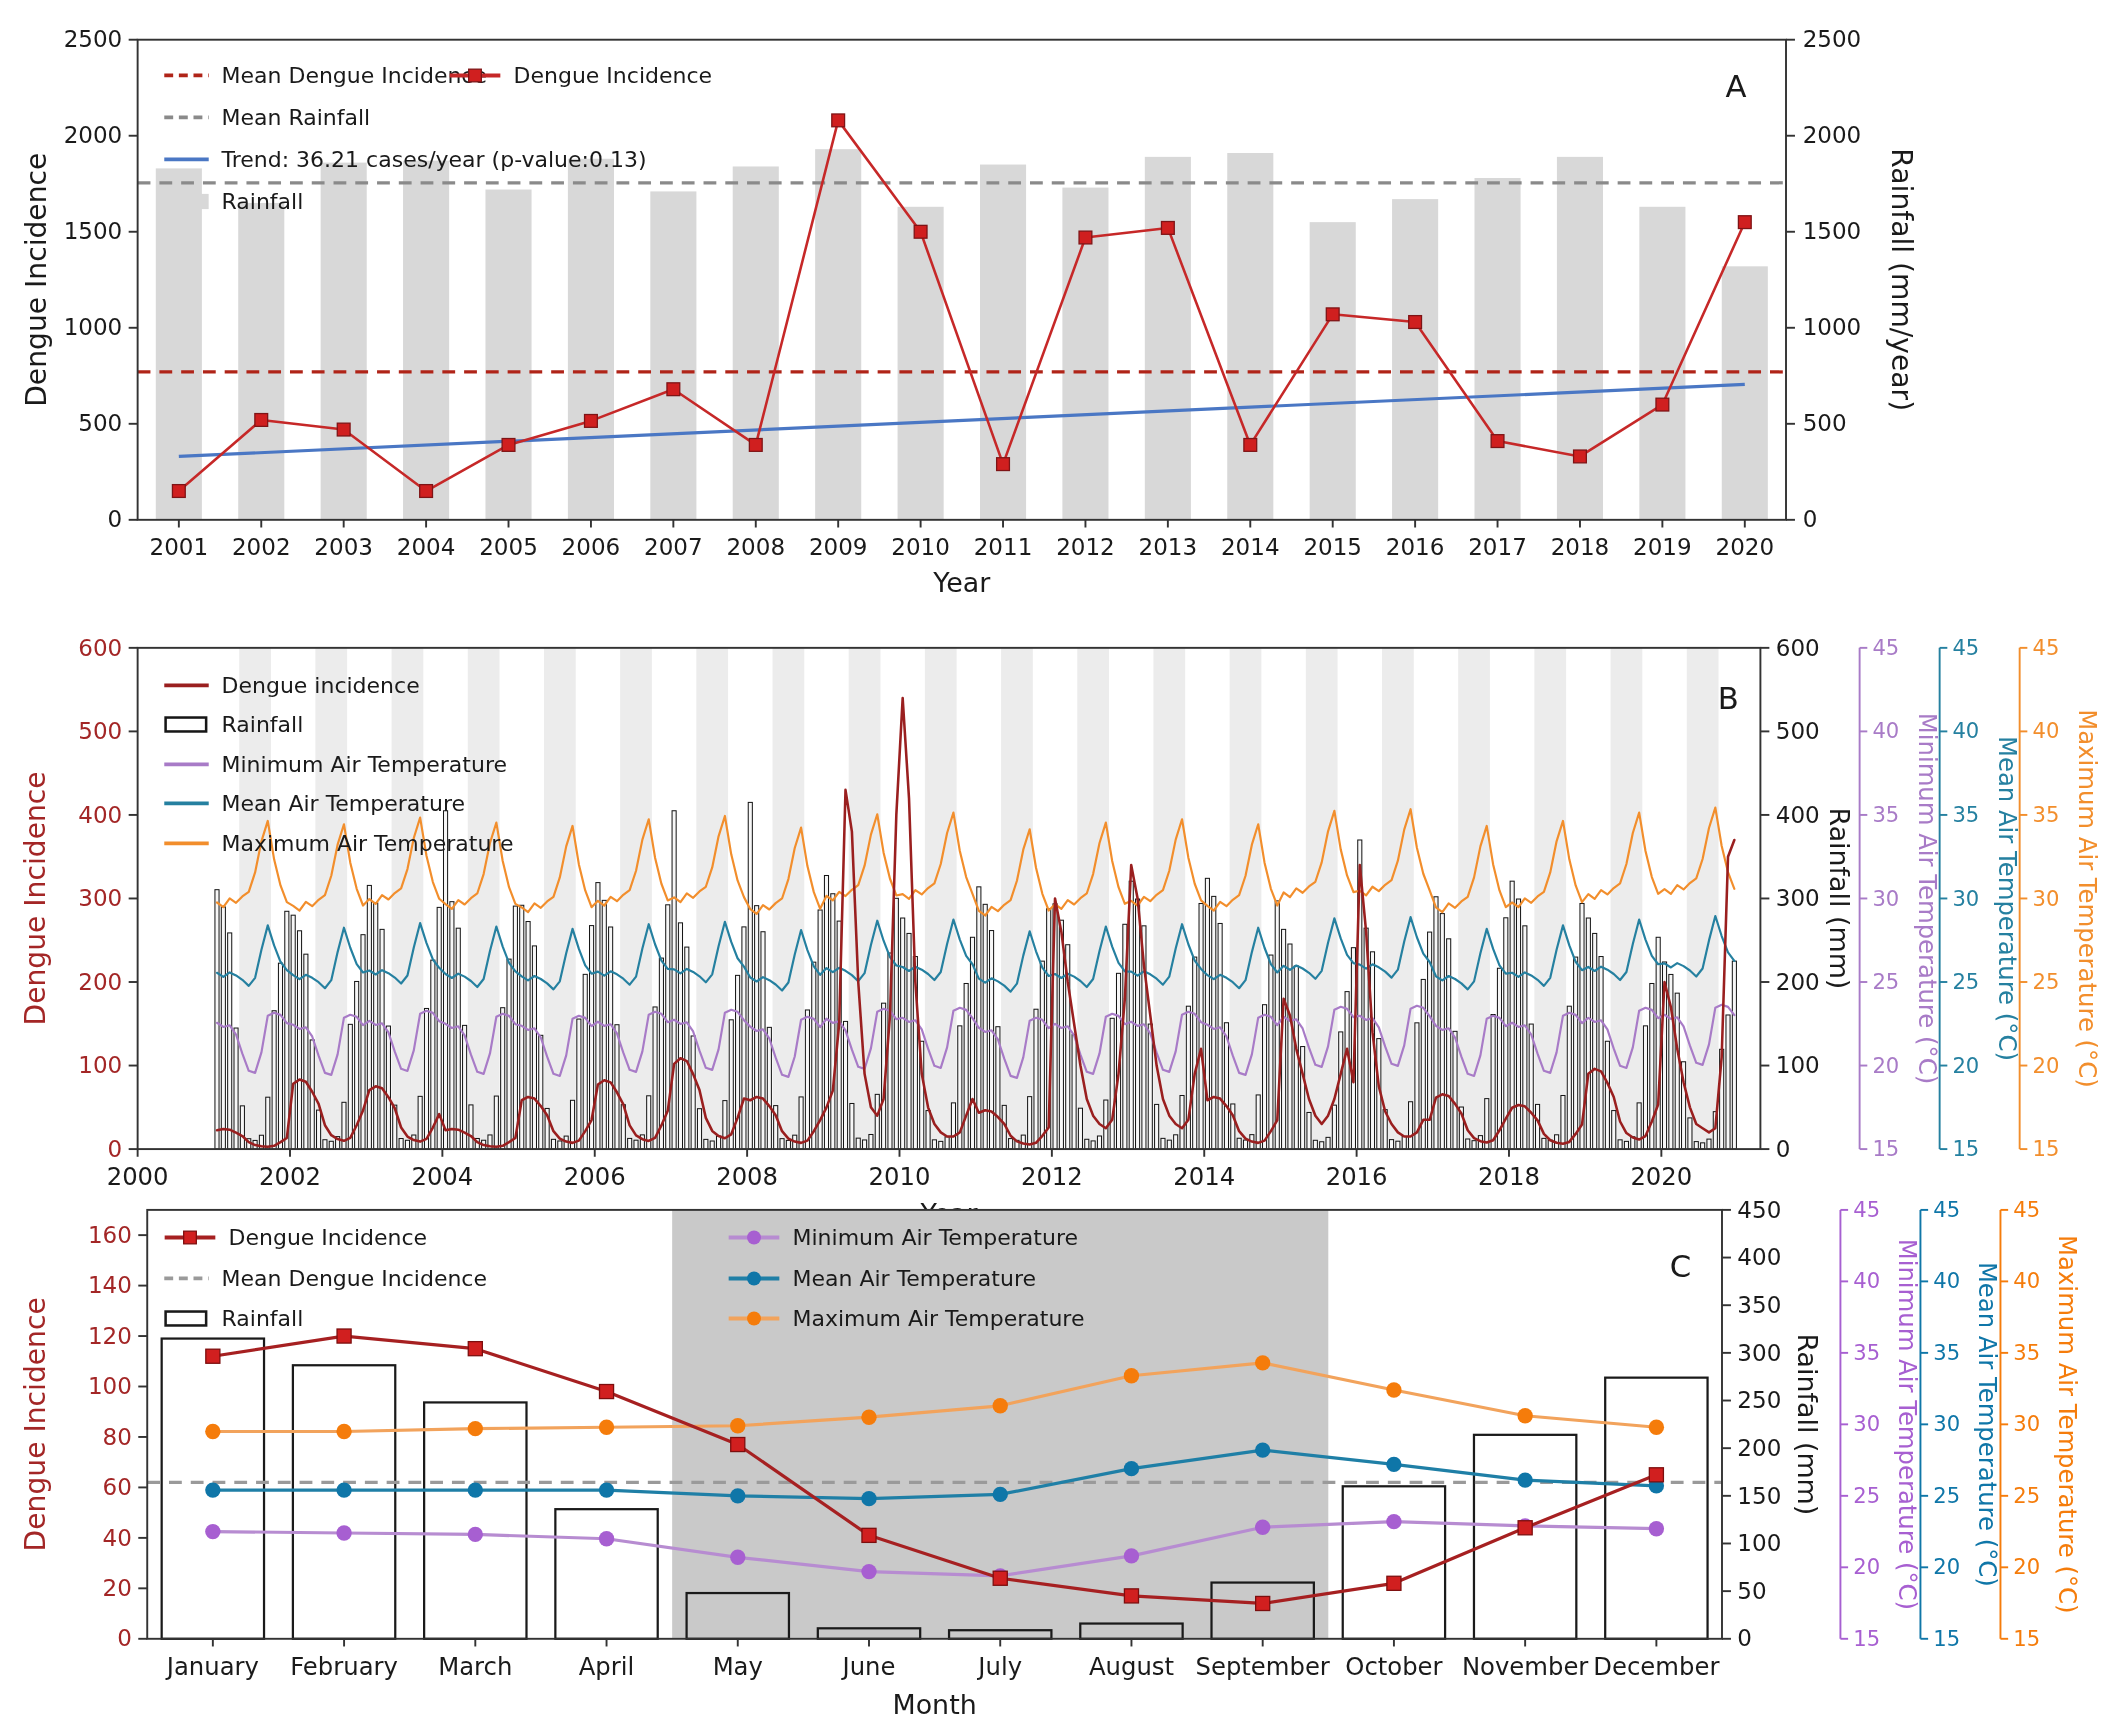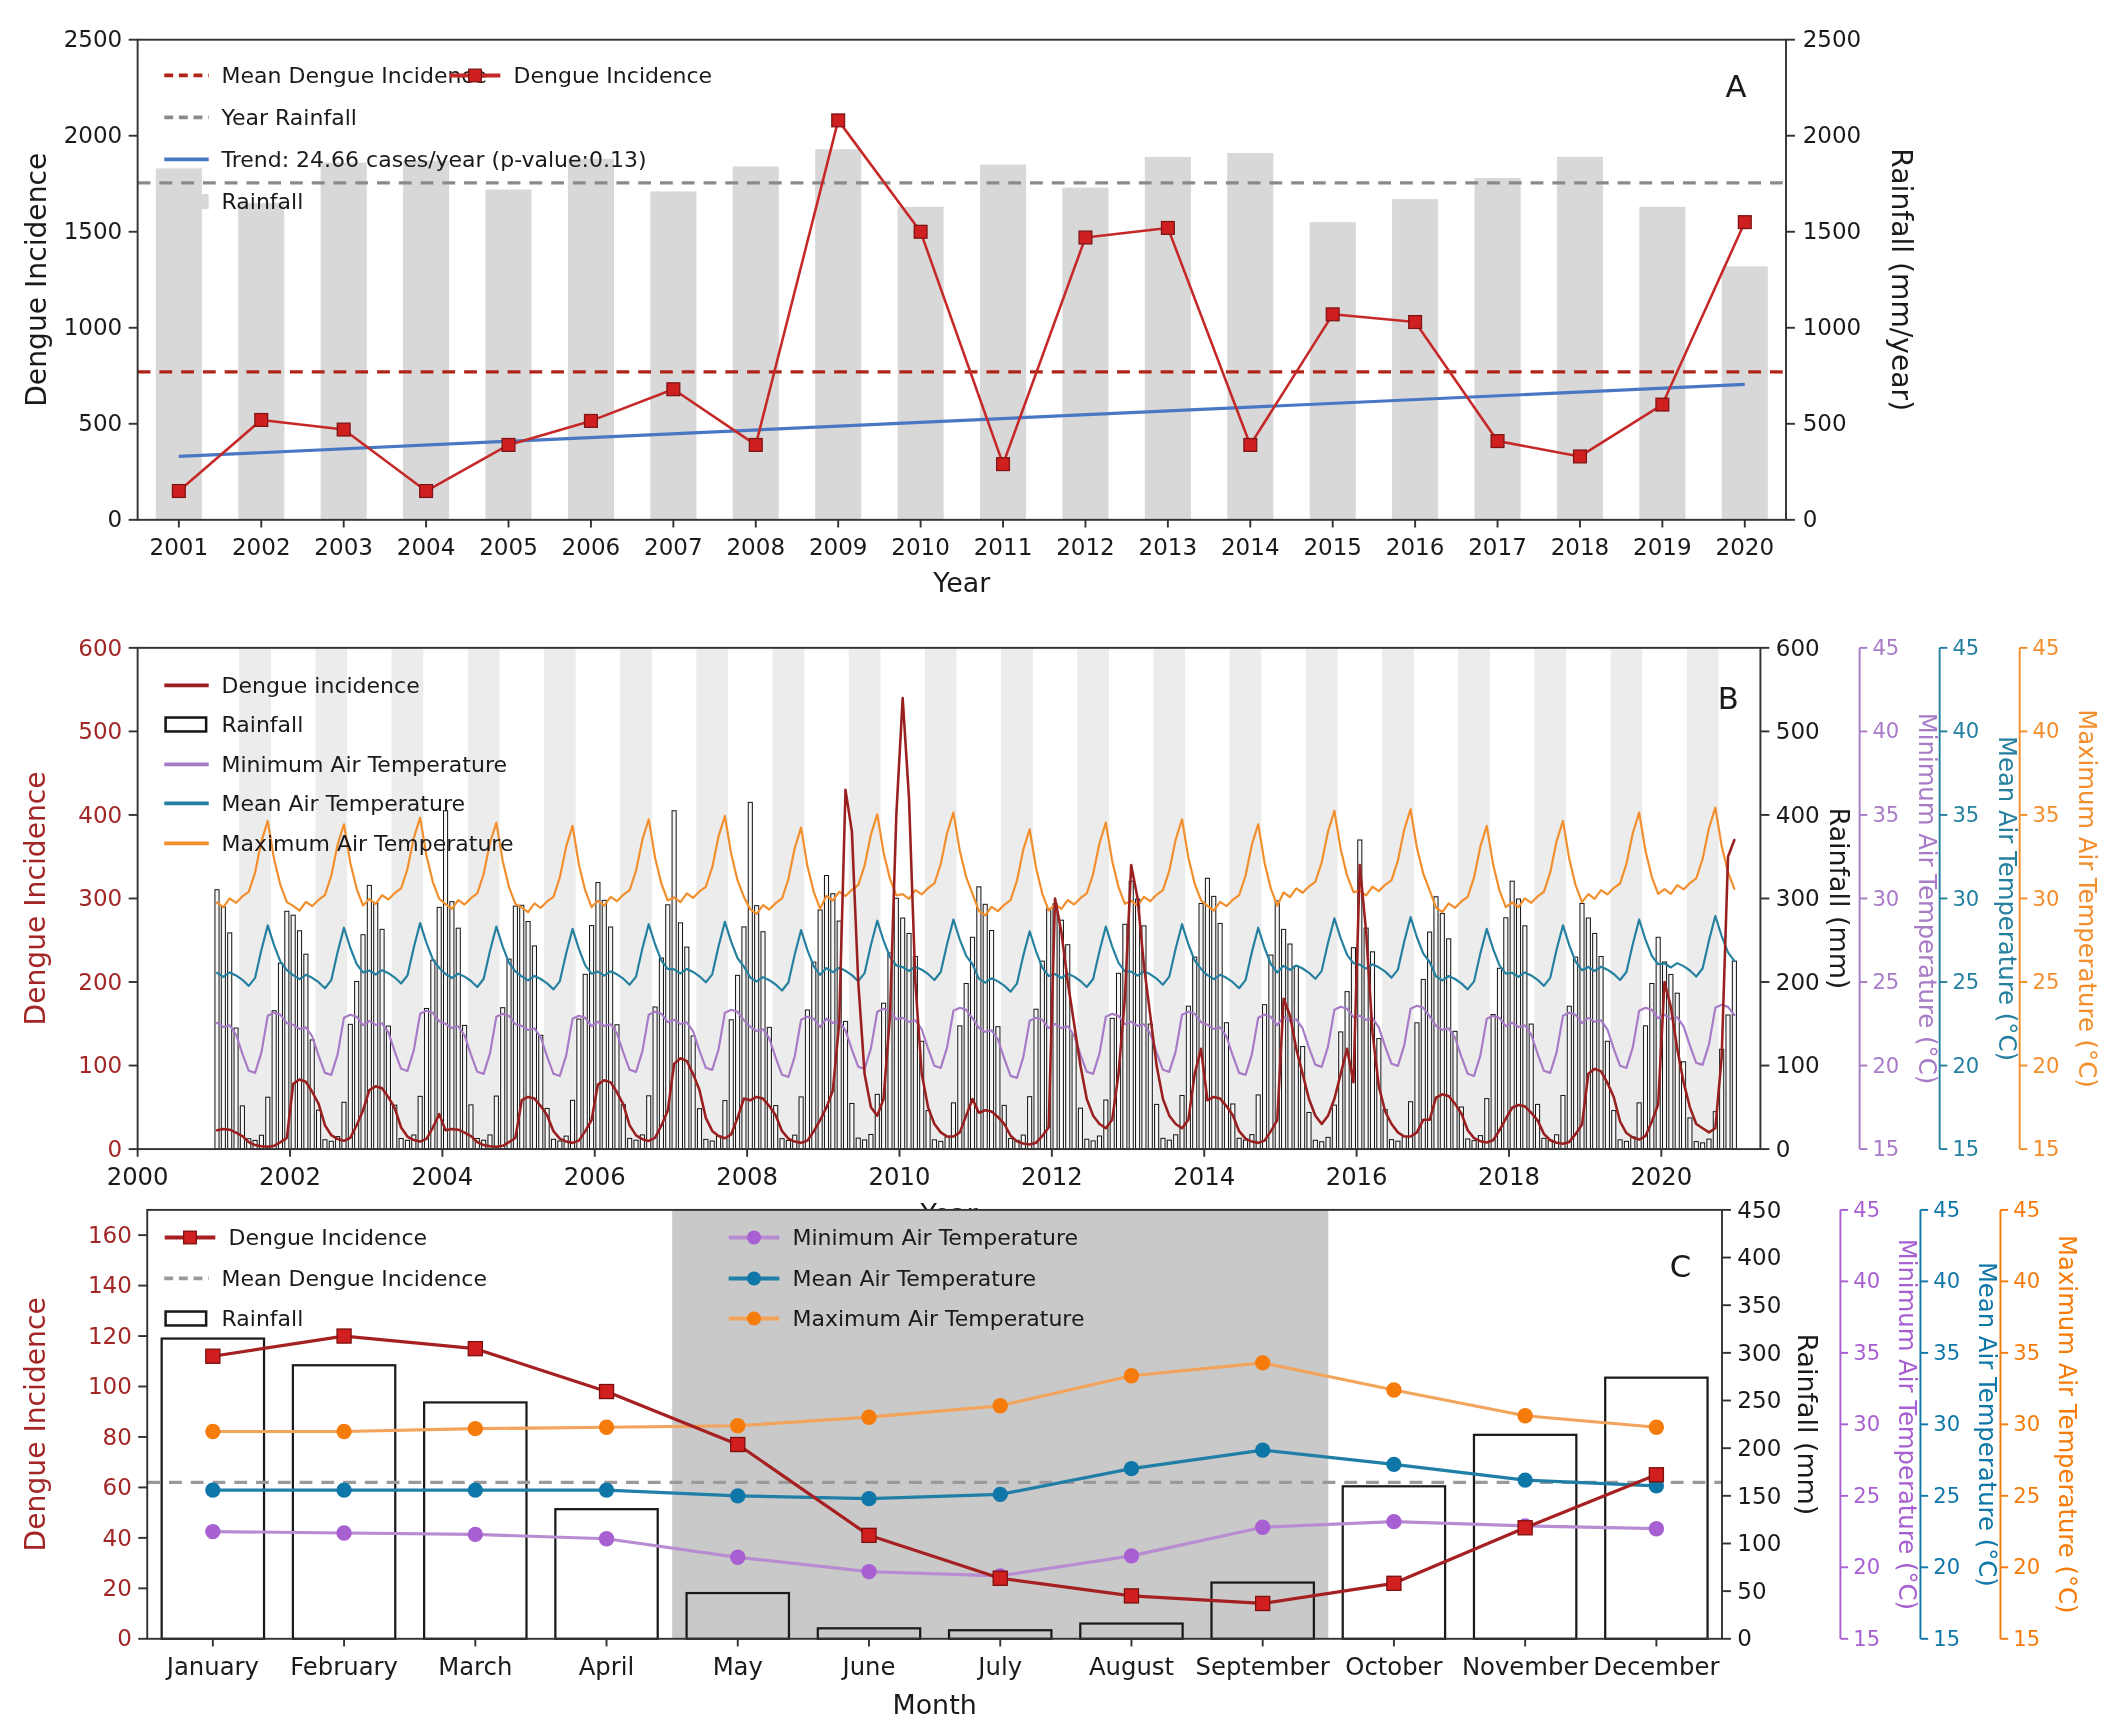--- a/index.html
+++ b/index.html
@@ -720,27 +720,27 @@
     <div class="legend-item">
       <svg width="47" height="16.6" viewBox="0 0 74 26">
           <line x1="2" y1="13" x2="72" y2="13" stroke-width="6" stroke-dasharray="14 9" stroke="#b02418"></line>
         </svg>
       <span class="lbl">Mean Dengue Incidence</span>
     </div>
     <div class="legend-item">
       <svg width="47" height="16.6" viewBox="0 0 74 26">
           <line x1="2" y1="13" x2="72" y2="13" stroke-width="6" stroke-dasharray="14 9" stroke="#8a8a8a"></line>
         </svg>
-      <span class="lbl">Year Rainfall</span>
+      <span class="lbl">Mean Rainfall</span>
     </div>
     <div class="legend-item">
       <svg width="47" height="16.6" viewBox="0 0 74 26">
           <line x1="2" y1="13" x2="72" y2="13" stroke-width="6" stroke="#4a77c4"></line>
         </svg>
-      <span class="lbl">Trend: 24.66 cases/year (p-value:0.13)</span>
+      <span class="lbl">Trend: 36.21 cases/year (p-value:0.13)</span>
     </div>
     <div class="legend-item">
       <svg width="47" height="19" viewBox="0 0 74 30">
           <rect x="2" y="3" width="70" height="24" fill="#d8d8d8"></rect>
         </svg>
       <span class="lbl">Rainfall</span>
     </div>
   </div>
   <div class="overlay" style="left:448px;top:59px;">
     <div class="legend-item">

